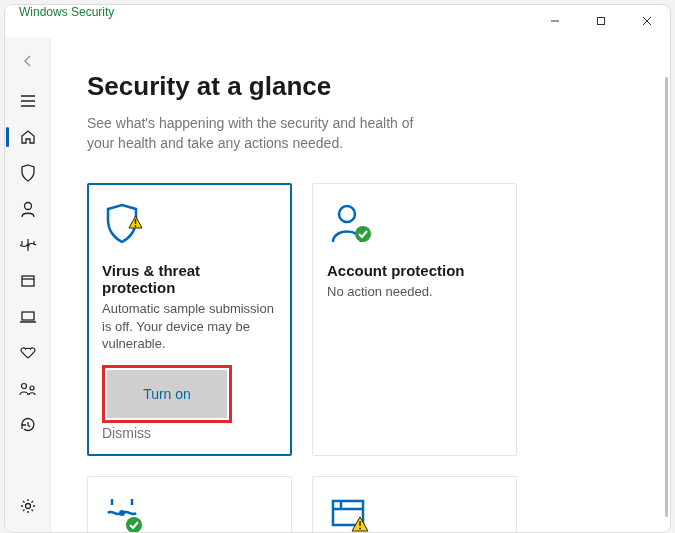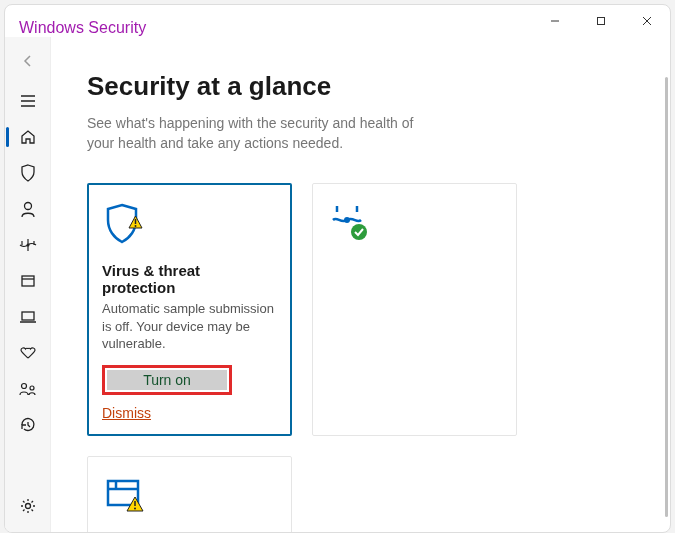--- a/index.html
+++ b/index.html
@@ -17,25 +17,25 @@
       background: #fff;
       border-radius: 8px;
       border: 1px solid #ddd;
       display: flex;
       flex-direction: column;
       overflow: hidden;
     }
     .titlebar {
       height: 32px;
       display: flex;
-      align-items: flex-end;
+      align-items: flex-start;
       justify-content: space-between;
       padding-left: 14px;
-      font-size: 16px;
-      color: #a21caf;
+      font-size: 12px;
+      color: #15803d;
     }
     .titlebar-controls { display: flex; height: 100%; }
     .titlebar-btn {
       width: 46px; height: 32px;
       display: flex; align-items: center; justify-content: center;
       font-size: 12px; color: #333;
     }
     .body { flex: 1; display: flex; overflow: hidden; }
     .navbar {
       width: 46px;
@@ -73,33 +73,32 @@
     .card{
       width:205px; min-height:210px; border:1px solid #e5e5e5;
       border-radius:2px; padding:18px 14px 14px 14px;
       display:flex; flex-direction:column;
     }
     .card.highlight{border:2px solid #0369a1; padding:17px 13px 13px 13px;}
     .card-icon{height:46px; margin-bottom:14px;}
     .card-title{font-size:15px; font-weight:600; color:#1a1a1a; margin-bottom:4px;}
     .card-desc{font-size:13px; color:#555; line-height:1.35;}
     .card-btn{
-      margin-top:14px; height:20px; background:#cfcfcf; border:none;
-      font-size:14px; color:#14532d; cursor:pointer; width:120px;
+      margin-top:14px; height:48px; background:#cfcfcf; border:none;
+      font-size:14px; color:#0369a1; cursor:pointer; width:120px;
       align-self:flex-start;
     }
     .annot-box{
       border:3px solid #e12a2a; padding:2px;
       display:inline-block; margin-top:12px; align-self:flex-start;
     }
     .annot-box .card-btn{margin-top:0;}
     .dismiss-link{
-      color:#c2410c; font-size:14px; margin-top:10px; cursor:pointer;
+      color:#737373; font-size:14px; margin-top:2px; cursor:pointer;
       align-self:flex-start;
-      text-decoration:underline;
     }
     .scroll-indicator{
       position:absolute; right:2px; top:40px; width:3px; height:440px;
       background:#c0c0c0; border-radius:2px;
     }
     svg{display:block;}
   </style>
 </head>
 <body>
 
@@ -219,20 +218,32 @@
             </svg>
           </div>
           <div class="card-title">Virus &amp; threat protection</div>
           <div class="card-desc">Automatic sample submission is off. Your device may be vulnerable.</div>
           <div class="annot-box">
             <button class="card-btn">Turn on</button>
           </div>
           <a class="dismiss-link">Dismiss</a>
         </div>
 
+        <div class="card">
+          <div class="card-icon">
+            <svg width="50" height="46">
+              <circle cx="20" cy="12" r="8" fill="none" stroke="#0067c0" stroke-width="2.5"></circle>
+              <path d="M6 40 C6 26 34 26 34 40" fill="none" stroke="#0067c0" stroke-width="2.5"></path>
+              <circle cx="36" cy="32" r="8" fill="#2d9c3c"></circle>
+              <path d="M32 32 L35 35 L40 29" fill="none" stroke="#fff" stroke-width="2"></path>
+            </svg>
+          </div>
+          <div class="card-title">Account protection</div>
+          <div class="card-desc">No action needed.</div>
+        </div>
 
         <div class="card" style="min-height:80px;">
           <div class="card-icon">
             <svg width="50" height="46">
               <path d="M10 10 C10 4 10 4 10 4 M30 10 C30 4 30 4 30 4" fill="none" stroke="#0067c0" stroke-width="2.5"></path>
               <path d="M6 18 C10 14 14 22 20 18 C26 14 30 22 34 18" fill="none" stroke="#0067c0" stroke-width="2.5"></path>
               <circle cx="20" cy="18" r="3" fill="#0067c0"></circle>
               <circle cx="32" cy="30" r="8" fill="#2d9c3c"></circle>
               <path d="M28 30 L31 33 L36 27" fill="none" stroke="#fff" stroke-width="2"></path>
             </svg>

